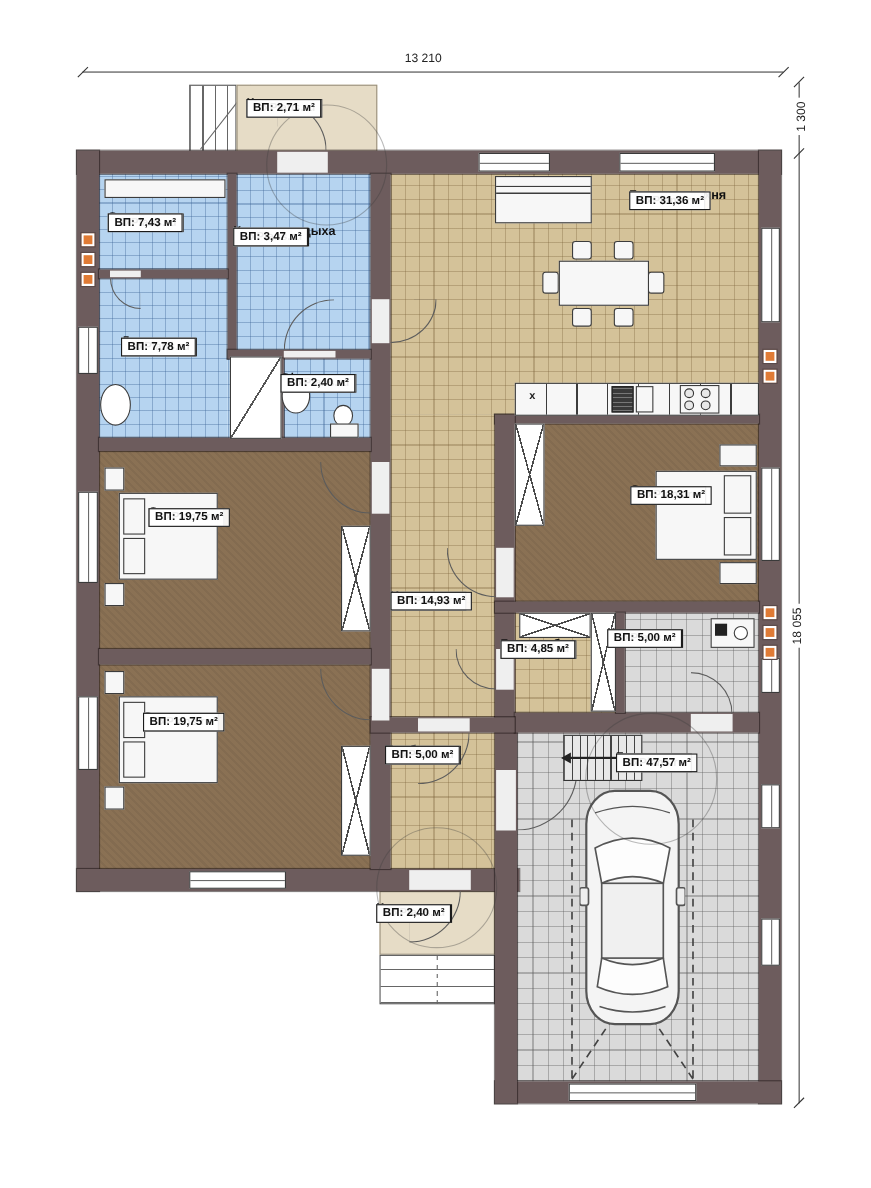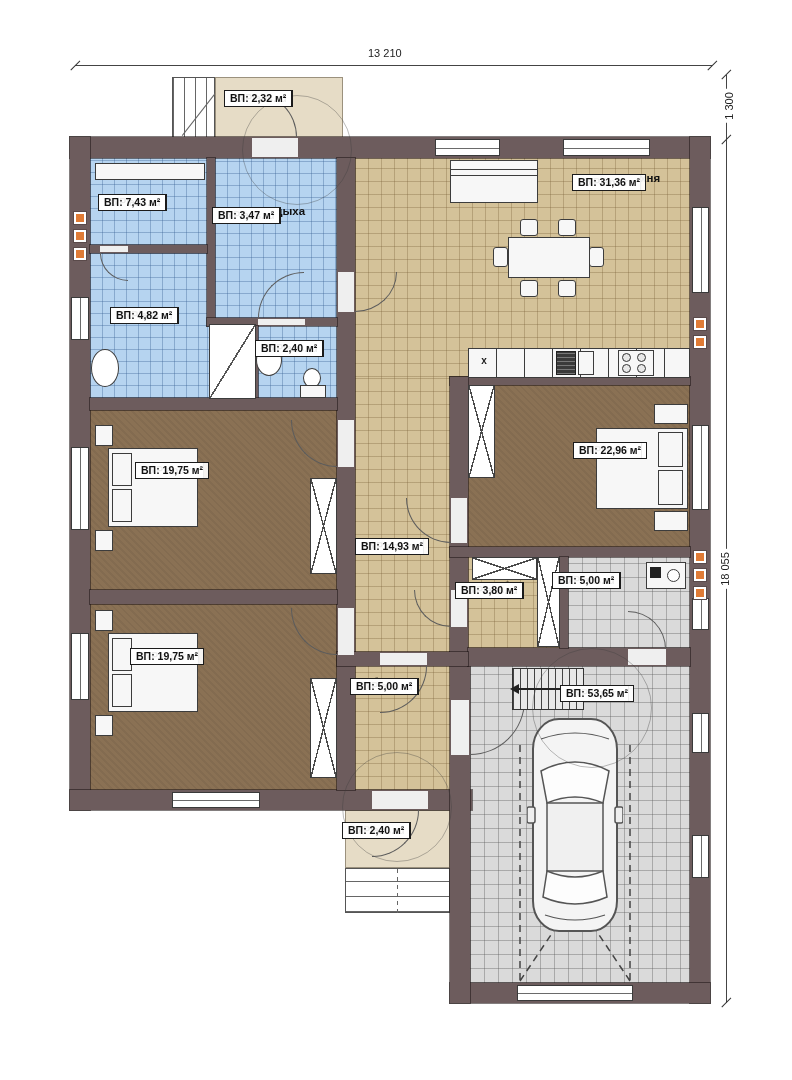--- a/index.html
+++ b/index.html
@@ -254,36 +254,36 @@
     <path d="M18 200 Q48 210 78 200" fill="none" stroke="#555" stroke-width="1.2"></path>
   </svg>
 
   <div class="wm" style="left:242px;top:95px;width:110px;height:110px;"></div>
   <div class="wm" style="left:342px;top:752px;width:110px;height:110px;"></div>
   <div class="wm" style="left:532px;top:648px;width:120px;height:120px;"></div>
 
   <div class="rl" style="left:224px;top:88px;width:110px;">
     <div class="rn">Крыльцо</div>
     <div class="rb">FixPlans.ru</div>
-    <div class="rb">ВП: 2,32 м²</div>
+    <div class="rb">ВП: 2,71 м²</div>
   </div>
   <div class="rl" style="left:98px;top:192px;width:100px;">
     <div class="rn">Сауна</div>
     <div class="rb">FixPlans.ru</div>
     <div class="rb">ВП: 7,43 м²</div>
   </div>
   <div class="rl" style="left:212px;top:205px;width:128px;">
     <div class="rn">Комната отдыха</div>
     <div class="rb">FixPlans.ru</div>
     <div class="rb">ВП: 3,47 м²</div>
   </div>
   <div class="rl" style="left:110px;top:305px;width:110px;">
     <div class="rn">Душевая</div>
     <div class="rb">FixPlans.ru</div>
-    <div class="rb">ВП: 4,82 м²</div>
+    <div class="rb">ВП: 7,78 м²</div>
   </div>
   <div class="rl" style="left:255px;top:338px;width:88px;">
     <div class="rn">С/у</div>
     <div class="rb">FixPlans.ru</div>
     <div class="rb">ВП: 2,40 м²</div>
   </div>
   <div class="rl" style="left:572px;top:172px;width:125px;">
     <div class="rn">Гостиная-кухня</div>
     <div class="rb">FixPlans.ru</div>
     <div class="rb">ВП: 31,36 м²</div>
@@ -294,46 +294,46 @@
     <div class="rb">ВП: 19,75 м²</div>
   </div>
   <div class="rl" style="left:355px;top:536px;width:95px;">
     <div class="rn">Холл</div>
     <div class="rb">FixPlans.ru</div>
     <div class="rb">ВП: 14,93 м²</div>
   </div>
   <div class="rl" style="left:573px;top:440px;width:110px;">
     <div class="rn">Спальня</div>
     <div class="rb">FixPlans.ru</div>
-    <div class="rb">ВП: 22,96 м²</div>
+    <div class="rb">ВП: 18,31 м²</div>
   </div>
   <div class="rl" style="left:455px;top:580px;width:105px;">
     <div class="rn">Гардероб</div>
     <div class="rb">FixPlans.ru</div>
-    <div class="rb">ВП: 3,80 м²</div>
+    <div class="rb">ВП: 4,85 м²</div>
   </div>
   <div class="rl" style="left:552px;top:570px;width:108px;">
     <div class="rn">Котельная</div>
     <div class="rb">FixPlans.ru</div>
     <div class="rb">ВП: 5,00 м²</div>
   </div>
   <div class="rl" style="left:130px;top:646px;width:110px;">
     <div class="rn">Спальня</div>
     <div class="rb">FixPlans.ru</div>
     <div class="rb">ВП: 19,75 м²</div>
   </div>
   <div class="rl" style="left:350px;top:676px;width:100px;">
     <div class="rn">Тамбур</div>
     <div class="rb">FixPlans.ru</div>
     <div class="rb">ВП: 5,00 м²</div>
   </div>
   <div class="rl" style="left:560px;top:683px;width:115px;">
     <div class="rn">Гараж</div>
     <div class="rb">FixPlans.ru</div>
-    <div class="rb">ВП: 53,65 м²</div>
+    <div class="rb">ВП: 47,57 м²</div>
   </div>
   <div class="rl" style="left:342px;top:820px;width:110px;">
     <div class="rn">Крыльцо</div>
     <div class="rb">FixPlans.ru</div>
     <div class="rb">ВП: 2,40 м²</div>
   </div>
 
 </div>
 
 </body></html>

